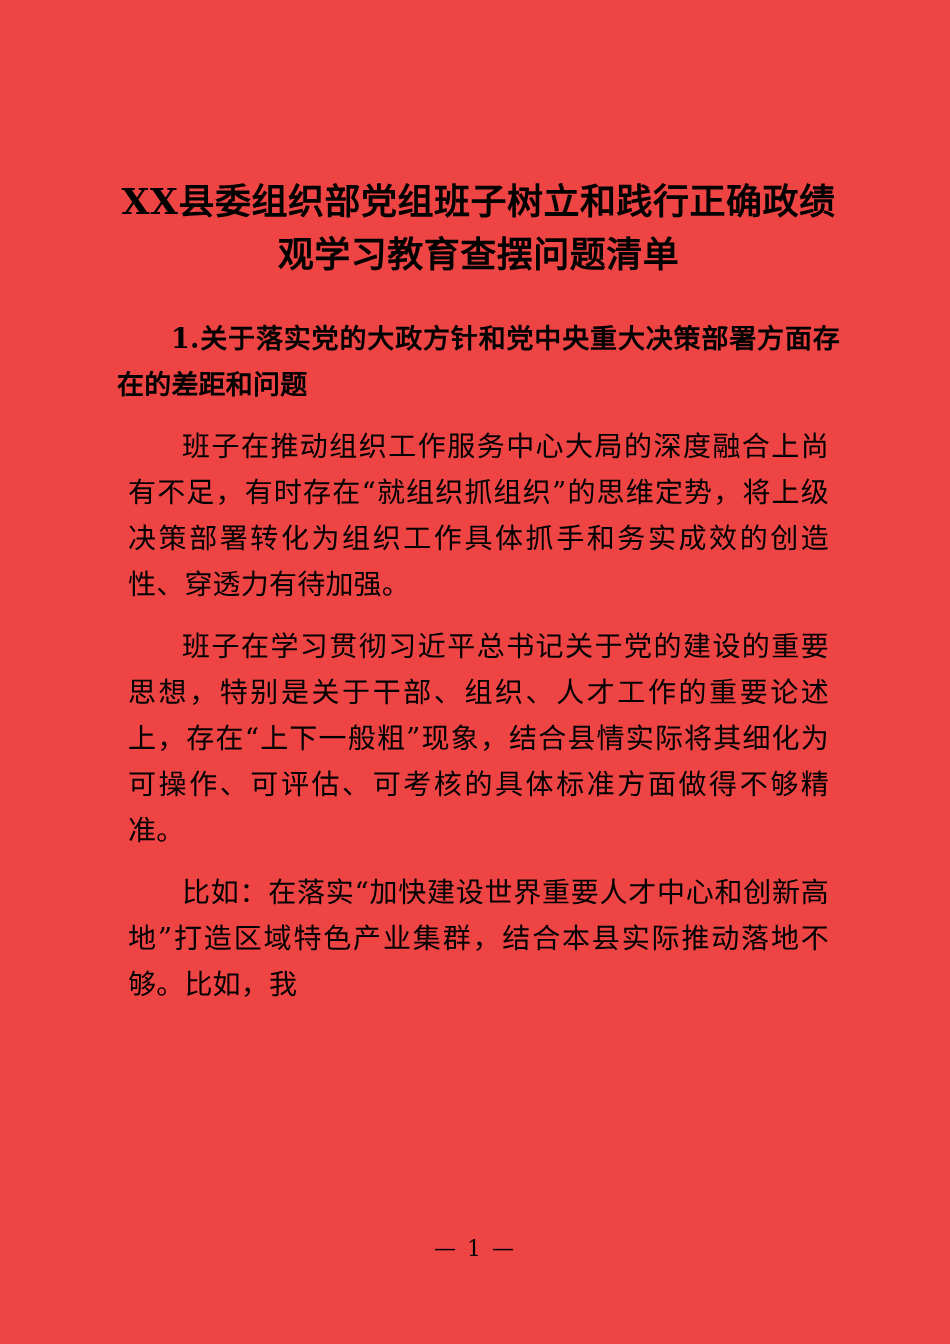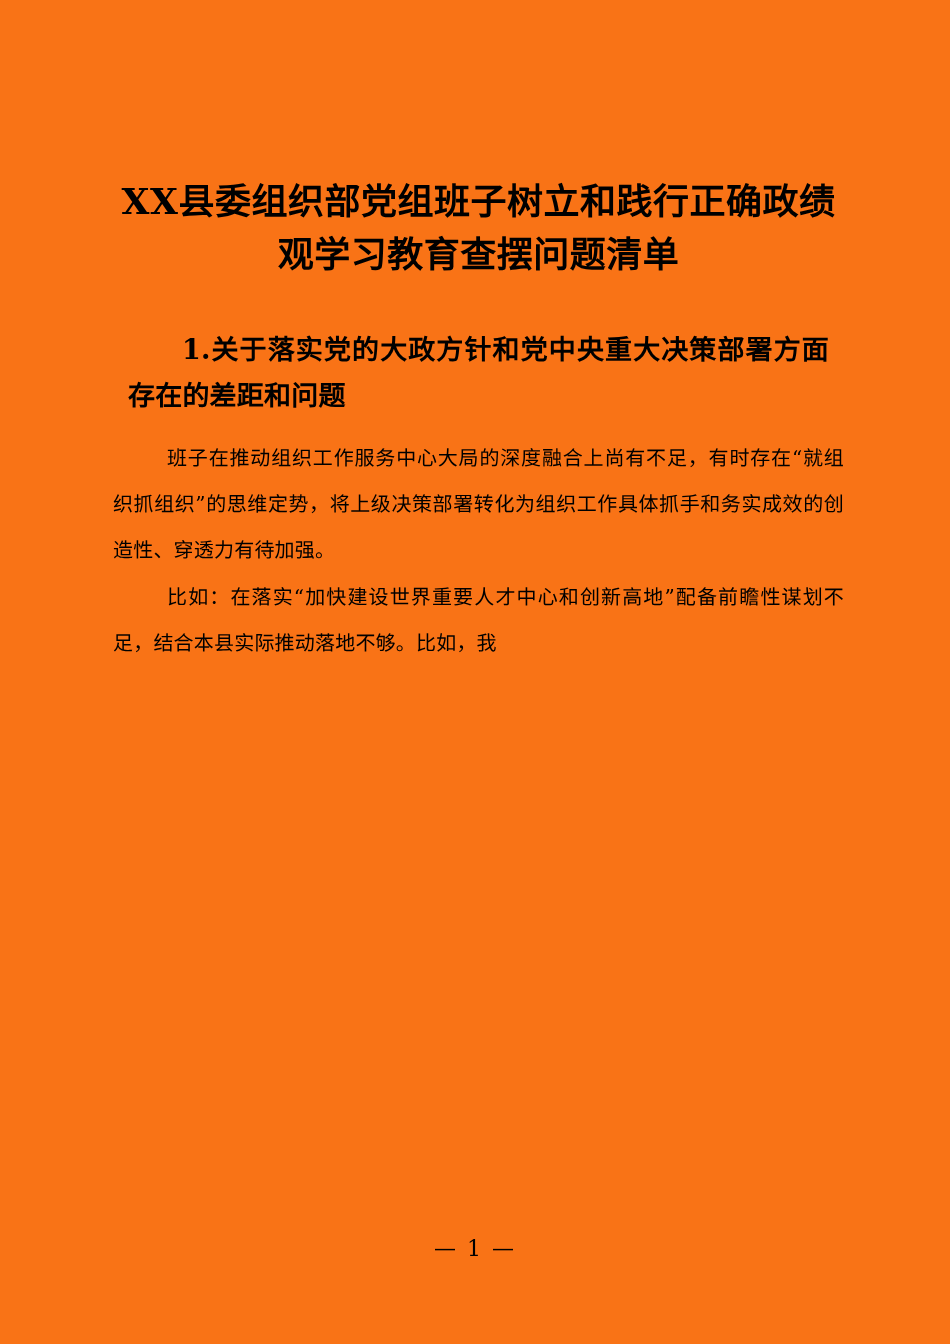--- a/index.html
+++ b/index.html
@@ -7,21 +7,21 @@
     margin: 0;
     padding: 0;
     background: #ffffff;
   }
 
   .page {
     position: relative;
     width: 950px;
     height: 1344px;
     margin: 0 auto;
-    background: #f97316;
+    background: #ef4444;
     box-sizing: border-box;
     overflow: hidden;
   }
 
   .doc-body {
     position: absolute;
     left: 112px;
     top: 0;
     width: 733px;
   }
@@ -37,34 +37,34 @@
     padding-top: 175px;
     letter-spacing: 0.5px;
   }
 
   .section-heading {
     font-family: "DejaVu Serif", "Liberation Serif", serif;
     font-weight: bold;
     font-size: 27px;
     line-height: 46px;
     color: #000000;
-    margin: 16px;
+    margin: 5px;
     text-align: justify;
     text-justify: inter-ideograph;
     text-indent: 54px;
     letter-spacing: 0.2px;
   }
 
   .body-para {
     font-family: "DejaVu Serif", "Liberation Serif", serif;
     font-weight: normal;
-    font-size: 20px;
+    font-size: 28px;
     line-height: 46px;
     color: #000000;
-    margin: 1px;
+    margin: 16px;
     text-align: justify;
     text-justify: inter-ideograph;
     text-indent: 54px;
     letter-spacing: 0.2px;
   }
 
   .spacer-title {
     height: 30px;
   }
 
@@ -90,20 +90,21 @@
     <h1 class="doc-title">XX县委组织部党组班子树立和践行正确政绩观学习教育查摆问题清单</h1>
 
     <div class="spacer-title"></div>
 
     <h2 class="section-heading">1.关于落实党的大政方针和党中央重大决策部署方面存在的差距和问题</h2>
 
     <p class="body-para">班子在推动组织工作服务中心大局的深度融合上尚有不足，有时存在“就组织抓组织”的思维定势，将上级决策部署转化为组织工作具体抓手和务实成效的创造性、穿透力有待加强。</p>
 
 
 
+    <p class="body-para">班子在学习贯彻习近平总书记关于党的建设的重要思想，特别是关于干部、组织、人才工作的重要论述上，存在“上下一般粗”现象，结合县情实际将其细化为可操作、可评估、可考核的具体标准方面做得不够精准。</p>
 
-    <p class="body-para">比如：在落实“加快建设世界重要人才中心和创新高地”配备前瞻性谋划不足，结合本县实际推动落地不够。比如，我</p>
+    <p class="body-para">比如：在落实“加快建设世界重要人才中心和创新高地”打造区域特色产业集群，结合本县实际推动落地不够。比如，我</p>
 
   </div>
 
   <div class="page-footer">— 1 —</div>
 
 </div>
 
 </body></html>

